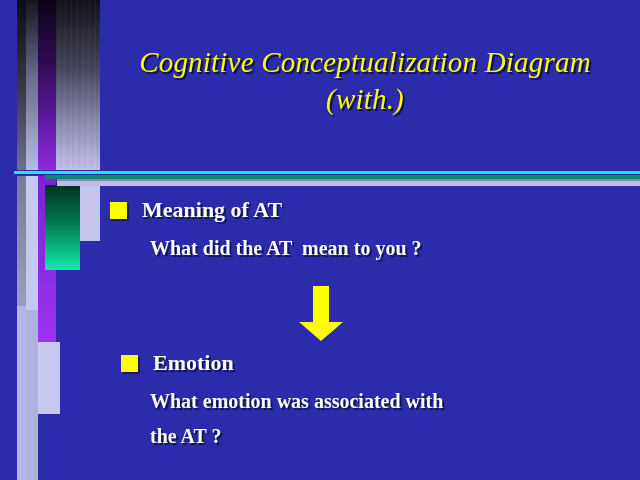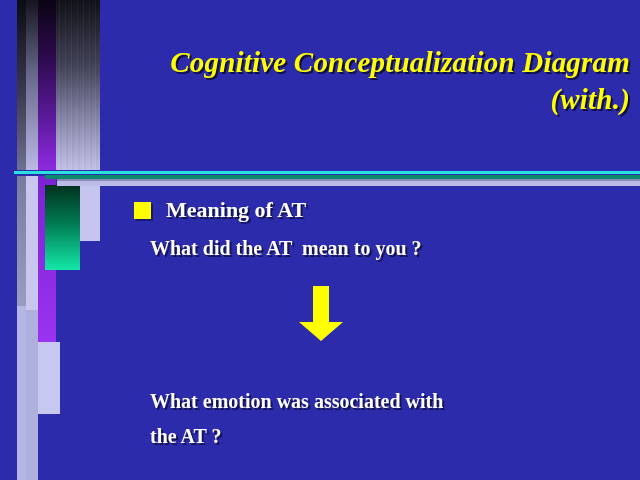--- a/index.html
+++ b/index.html
@@ -120,23 +120,23 @@
     left: 57px; top: 179px;
     width: 583px; height: 2px;
     background: #8a8ab8;
   }
 
   
   #title {
     position: absolute;
     left: 100px; top: 44px;
     width: 530px;
-    text-align: right;
+    text-align: center;
     color: #ffff00;
-    font-weight: bold;
+    font-weight: normal;
     font-style: italic;
     font-size: 29px;
     line-height: 37px;
     letter-spacing: 0.2px;
     text-shadow: 2px 2px 0 #101040;
   }
   #title .line { display: block; white-space: pre; }
 
   
   .bullet-row {
@@ -162,21 +162,21 @@
   .sub {
     position: absolute;
     color: #ffffff;
     font-weight: bold;
     font-size: 20px;
     line-height: 26px;
     white-space: pre;
     text-shadow: 2px 2px 0 #141452;
   }
 
-  #row-meaning { left: 134px; top: 197px; }
+  #row-meaning { left: 110px; top: 197px; }
   #row-meaning .btext { margin-left: 15px; }
   #line-what-at { left: 150px; top: 235px; }
 
   #row-emotion { left: 121px; top: 350px; }
   #row-emotion .btext { margin-left: 15px; }
   #line-what-emotion { left: 150px; top: 388px; }
   #line-the-at { left: 150px; top: 423px; }
 
   
   #arrow {
@@ -221,16 +221,20 @@
     <span class="btext">Meaning of AT</span>
   </div>
   <div class="sub" id="line-what-at">What did the AT  mean to you ?</div>
 
   <div id="arrow">
     <svg width="46" height="56" viewBox="0 0 46 56" xmlns="http://www.w3.org/2000/svg">
       <polygon points="15,0 31,0 31,36 45,36 23,55 1,36 15,36" fill="#ffff00"></polygon>
     </svg>
   </div>
 
+  <div class="bullet-row" id="row-emotion">
+    <span class="sq"></span>
+    <span class="btext">Emotion</span>
+  </div>
   <div class="sub" id="line-what-emotion">What emotion was associated with</div>
   <div class="sub" id="line-the-at">the AT ?</div>
 
 </div>
 
 </body></html>

